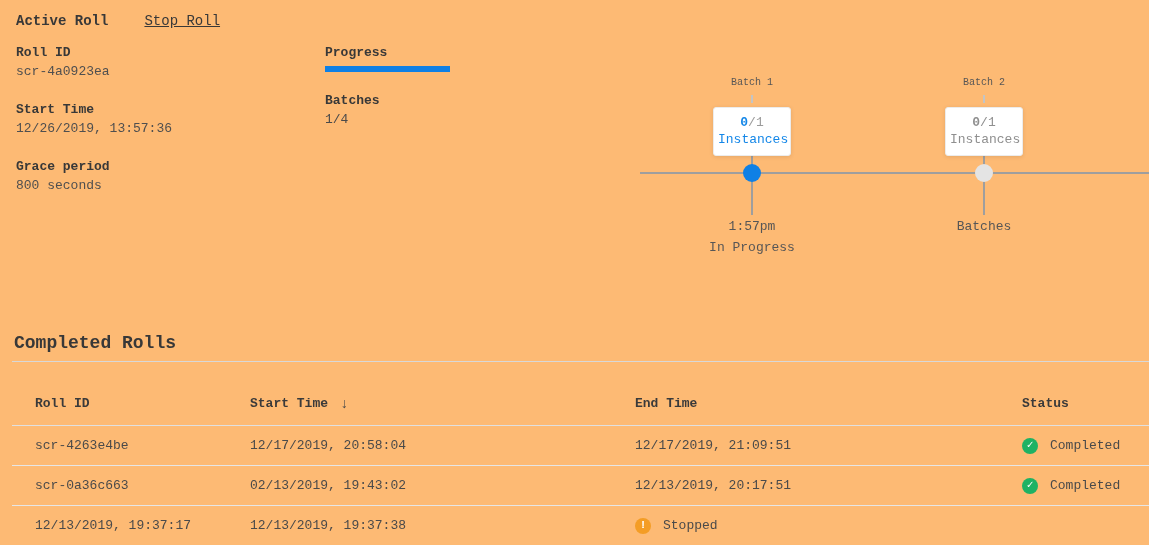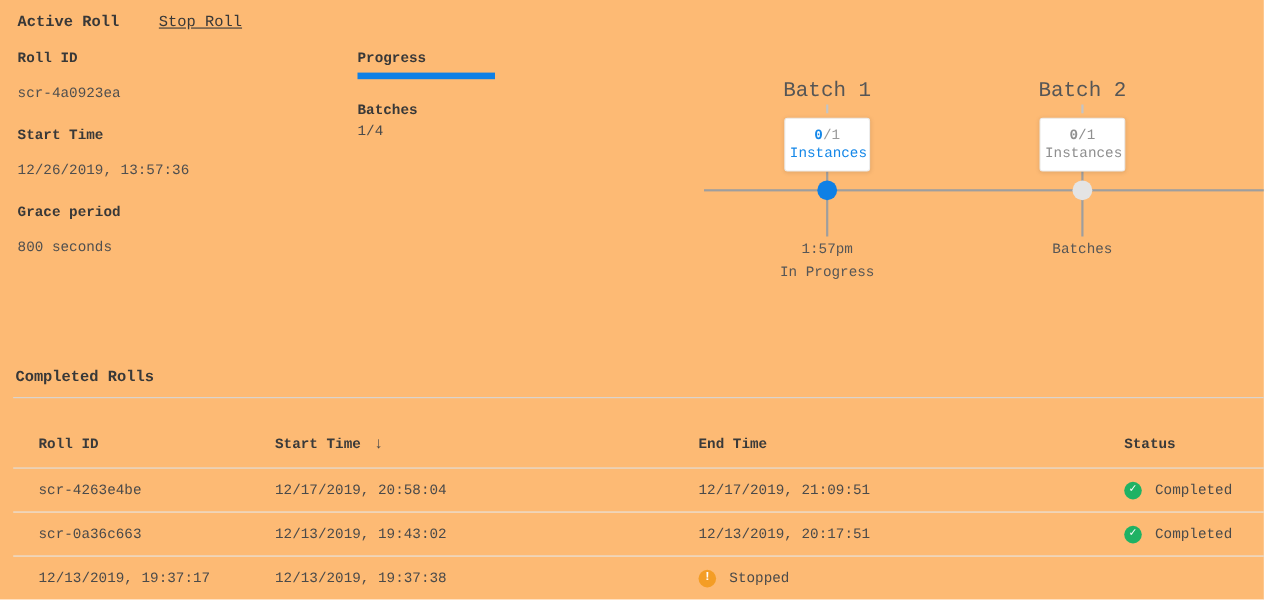--- a/index.html
+++ b/index.html
@@ -12,37 +12,37 @@
 
   
   .ar-header { position:absolute; left:16px; top:13px; display:flex; align-items:baseline; gap:36px; }
   .ar-title { font-size:14px; font-weight:700; color:#383838; }
   .stop-link { font-size:14px; color:#383838; text-decoration:underline; cursor:pointer; }
 
   
   .fields { position:absolute; left:16px; top:46px; }
   .field { margin-bottom:24px; }
   .field-label { font-weight:600; color:#383838; line-height:14px; }
-  .field-value { color:#4f4f4f; margin-top:18px; line-height:14px; }
+  .field-value { color:#4f4f4f; margin-top:5px; line-height:14px; }
 
   
   .progress-col { position:absolute; left:325px; top:46px; width:125px; }
   .progress-label { font-weight:600; color:#383838; line-height:14px; }
   .progress-track { margin-top:6px; height:6px; background:#e8e8e8; }
   .progress-fill { height:6px; background:#0f80e5; }
   .batches-label { margin-top:22px; font-weight:600; color:#383838; line-height:14px; }
   .batches-value { margin-top:5px; line-height:14px; }
 
   
   .timeline { position:absolute; left:640px; top:60px; width:509px; height:210px; }
   .timeline-line { position:absolute; left:0; right:0; top:112px; height:2px; background:#9e9e9e; }
   .batch { position:absolute; top:0; width:120px; display:flex; flex-direction:column; align-items:center; }
   .batch-1 { left:52px; }
   .batch-2 { left:284px; }
-  .batch-name { margin-top:14px; font-size:19px; color:#565656; line-height:17px; }
+  .batch-name { margin-top:14px; font-size:10px; color:#565656; line-height:17px; }
   .batch-tick { width:2px; height:8px; background:#c4c4c4; margin-top:4px; }
   .batch-card {
     margin-top:4px; width:78px; min-height:48px; background:#fff;
     border:1px solid #ececec; border-radius:3px;
     box-shadow:0 1px 4px rgba(0,0,0,0.10);
     padding:7px 4px; text-align:center; position:relative; z-index:2; cursor:pointer;
   }
   .card-count-line { line-height:15px; }
   .card-count { font-weight:600; }
   .card-unit { line-height:17px; margin-top:1px; }
@@ -52,21 +52,21 @@
   .batch.pending .card-count, .batch.pending .card-of, .batch.pending .card-unit { color:#8f8f8f; }
   .batch-connector { width:2px; height:59px; background:#9e9e9e; }
   .batch-dot { position:absolute; top:104px; left:51px; width:18px; height:18px; border-radius:50%; z-index:3; }
   .batch.in-progress .batch-dot { background:#0f80e5; }
   .batch.pending .batch-dot { background:#e4e4e4; }
   .below-line1 { margin-top:4px; color:#565656; line-height:16px; }
   .below-line2 { margin-top:5px; color:#565656; line-height:16px; }
 
   
   .completed { position:absolute; left:0; top:328px; right:0; }
-  .completed-title { margin-left:14px; padding-top:7px; font-size:14px; font-weight:700; color:#383838; line-height:17px; }
+  .completed-title { margin-left:14px; padding-top:7px; font-size:18px; font-weight:700; color:#383838; line-height:17px; }
   .completed-divider { margin:9px 0 0 12px; border-top:1px solid #d8d8d8; }
   .table { margin-left:12px; }
   .thead, .trow { display:grid; grid-template-columns:215px 385px 387px 1fr; padding-left:23px; }
   .thead { height:64px; align-items:end; border-bottom:1px solid #e0e0e0; }
   .th { font-weight:600; color:#3a3a3a; padding-bottom:13px; line-height:16px; }
   .th-start { display:flex; align-items:center; gap:12px; cursor:pointer; }
   .sort-arrow { font-size:14px; color:#4a4a4a; }
   .trow { height:40px; align-items:center; border-bottom:1px solid #e6e6e6; cursor:pointer; }
   .status-cell { display:flex; align-items:center; gap:12px; }
   .status-icon {
@@ -161,21 +161,21 @@
         <div class="td">12/17/2019, 20:58:04</div>
         <div class="td">12/17/2019, 21:09:51</div>
         <div class="td status-cell">
           <span class="status-icon success">✓</span>
           <span>Completed</span>
         </div>
       </div>
 
       <div class="trow">
         <div class="td">scr-0a36c663</div>
-        <div class="td">12/13/2019, 19:43:02</div>
+        <div class="td">02/13/2019, 19:43:02</div>
         <div class="td">12/13/2019, 20:17:51</div>
         <div class="td status-cell">
           <span class="status-icon success">✓</span>
           <span>Completed</span>
         </div>
       </div>
 
       <div class="trow">
         <div class="td">12/13/2019, 19:37:17</div>
         <div class="td">12/13/2019, 19:37:38</div>

